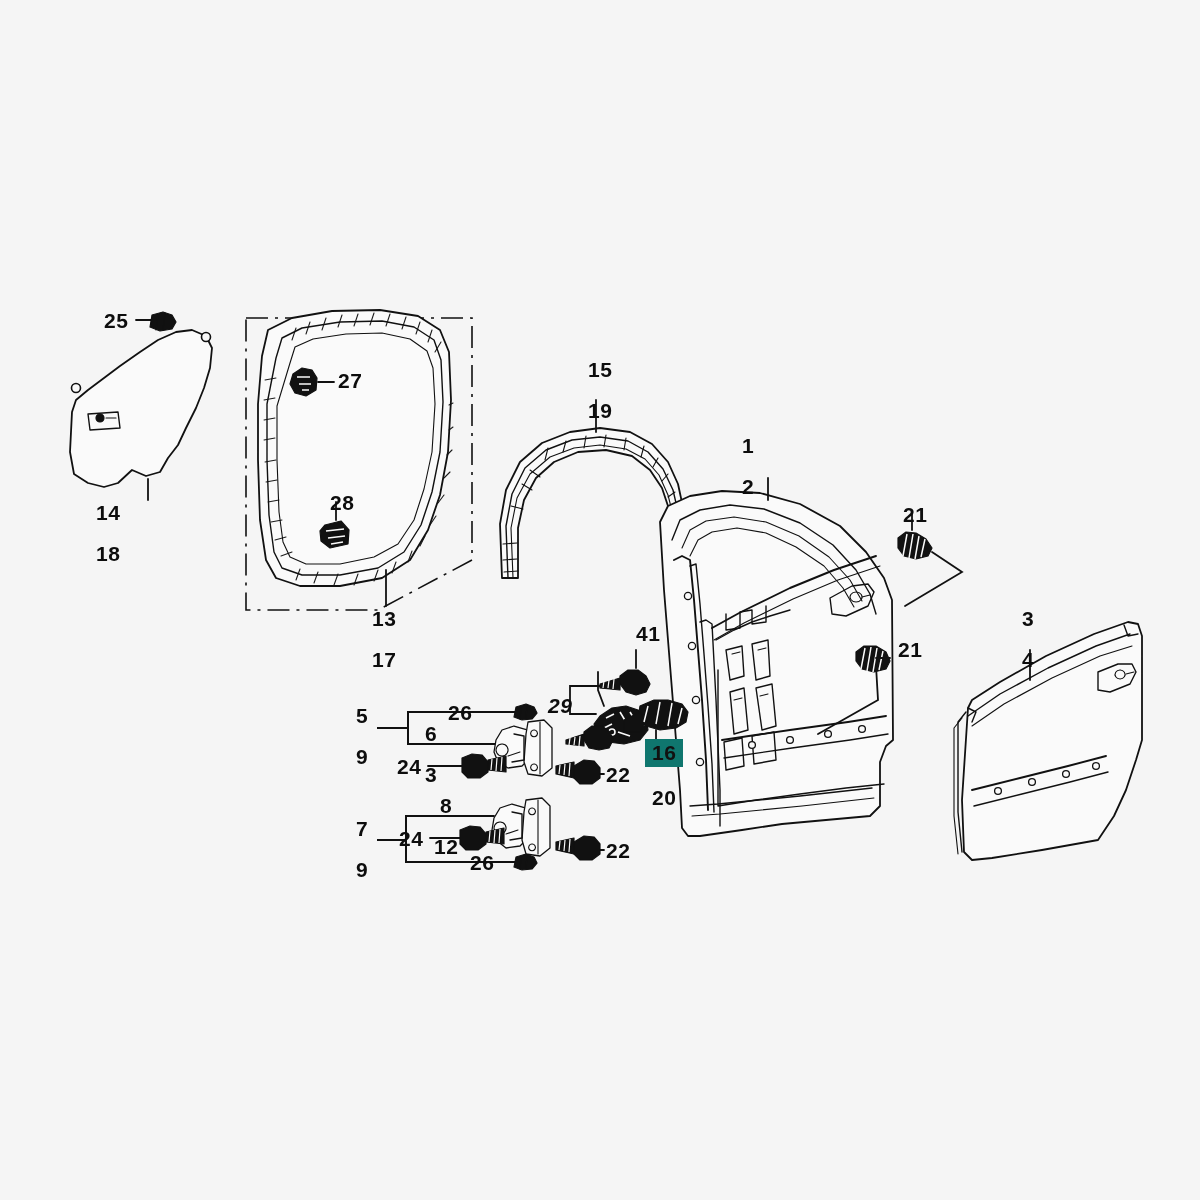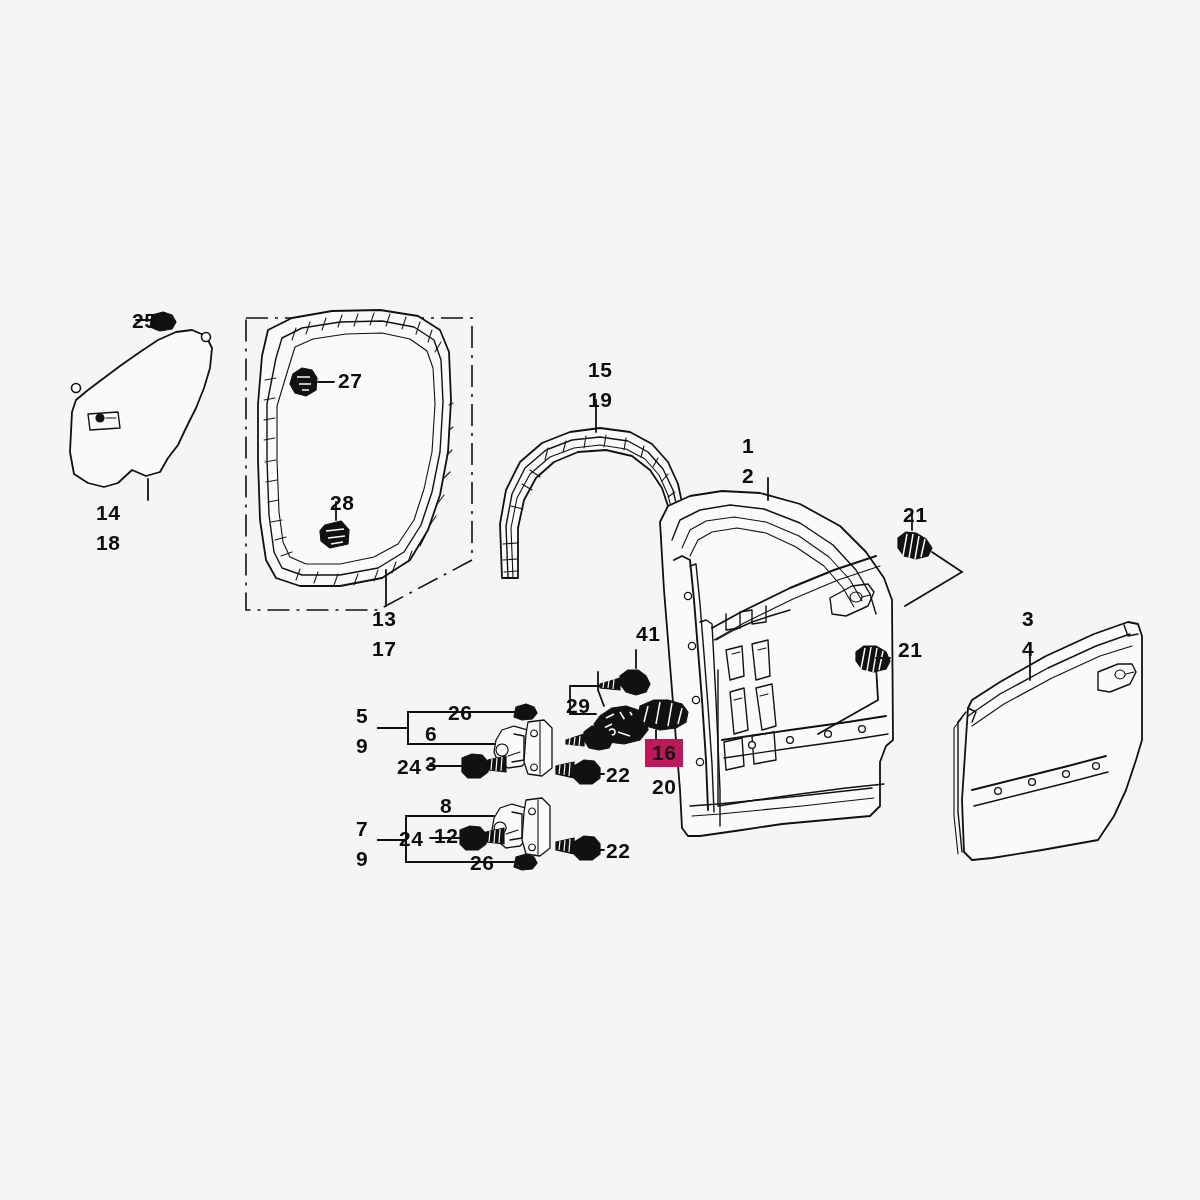--- a/index.html
+++ b/index.html
@@ -28,30 +28,30 @@
     font-family: "Liberation Sans", sans-serif;
     font-weight: bold;
     font-size: 21px;
     color: #0d0d0d;
     line-height: 1;
     letter-spacing: 0.5px;
     white-space: nowrap;
     user-select: none;
   }
   .lbl.hl {
-    background: #be185d;
+    background: #0f766e;
     padding: 3px 7px 4px 7px;
     color: #111;
   }
   .stack {
     position: absolute;
     display: flex;
     flex-direction: column;
     align-items: center;
-    gap: 9px;
+    gap: 20px;
     line-height: 1;
   }
   .stack .lbl { position: static; }
 </style>
 </head>
 <body>
 
 <div id="diagram-root">
 
   <svg class="canvas" viewBox="0 0 1200 1200">
@@ -381,21 +381,21 @@
       <path class="ldr" d="M600,850 L604,850"></path>
     </g>
 
   </svg>
 
   <div class="stack" style="left:96px; top:502px;justify-content:flex-end;">
     <span class="lbl">14</span>
     <span class="lbl">18</span>
   </div>
 
-  <span class="lbl" style="left:104px; top:310px;margin-left:28px;">25</span>
+  <span class="lbl" style="left:104px; top:310px;">25</span>
 
   <span class="lbl" style="left:338px; top:370px;">27</span>
   <span class="lbl" style="left:330px; top:492px;text-align:right;">28</span>
 
   <div class="stack" style="left:372px; top:608px;">
     <span class="lbl">13</span>
     <span class="lbl">17</span>
   </div>
 
   <div class="stack" style="left:588px; top:359px;">
@@ -410,21 +410,21 @@
 
   <div class="stack" style="left:1022px; top:608px;">
     <span class="lbl">3</span>
     <span class="lbl">4</span>
   </div>
 
   <span class="lbl" style="left:903px; top:504px;">21</span>
   <span class="lbl" style="left:898px; top:639px;">21</span>
 
   <span class="lbl" style="left:636px; top:623px;">41</span>
-  <span class="lbl" style="left:566px; top:695px;">29</span>
+  <span class="lbl" style="left:548px; top:695px;font-style:italic;">29</span>
 
   <div class="stack" style="left:645px; top:739px;">
     <span class="lbl hl">16</span>
     <span class="lbl">20</span>
   </div>
 
   <div class="stack" style="left:356px; top:705px;">
     <span class="lbl">5</span>
     <span class="lbl">9</span>
   </div>

